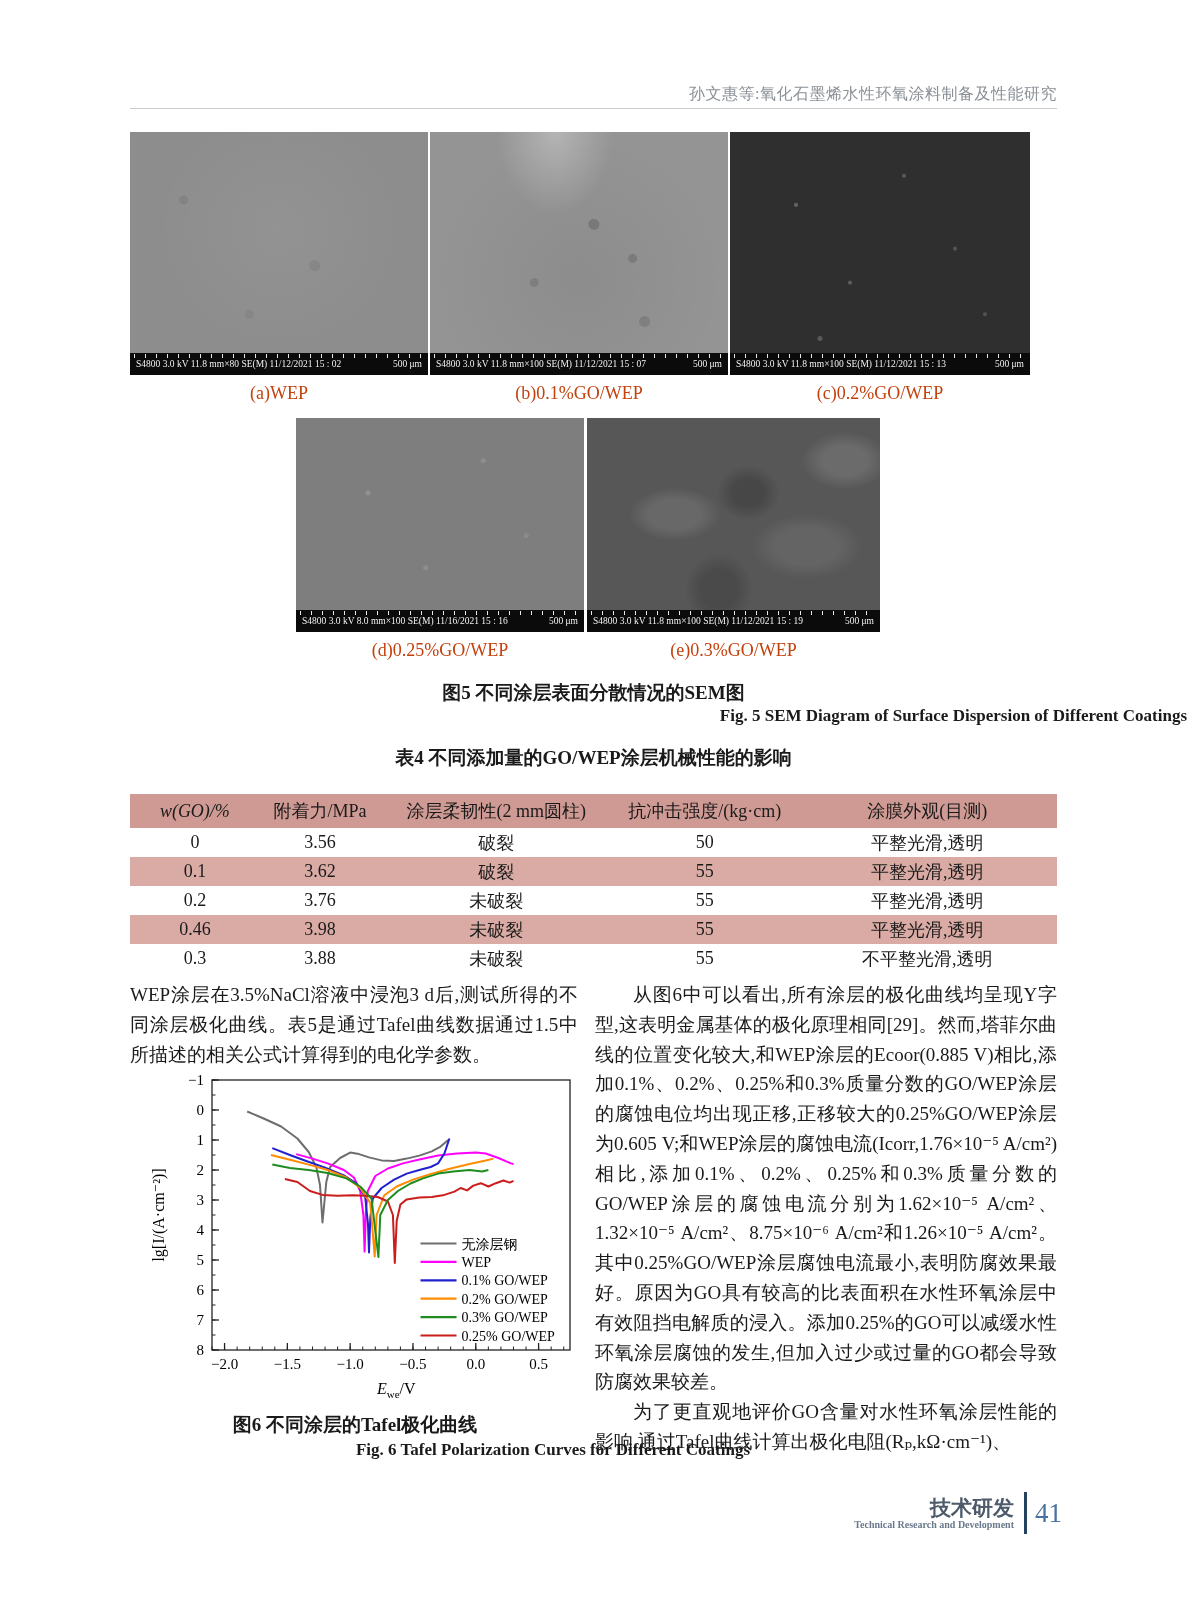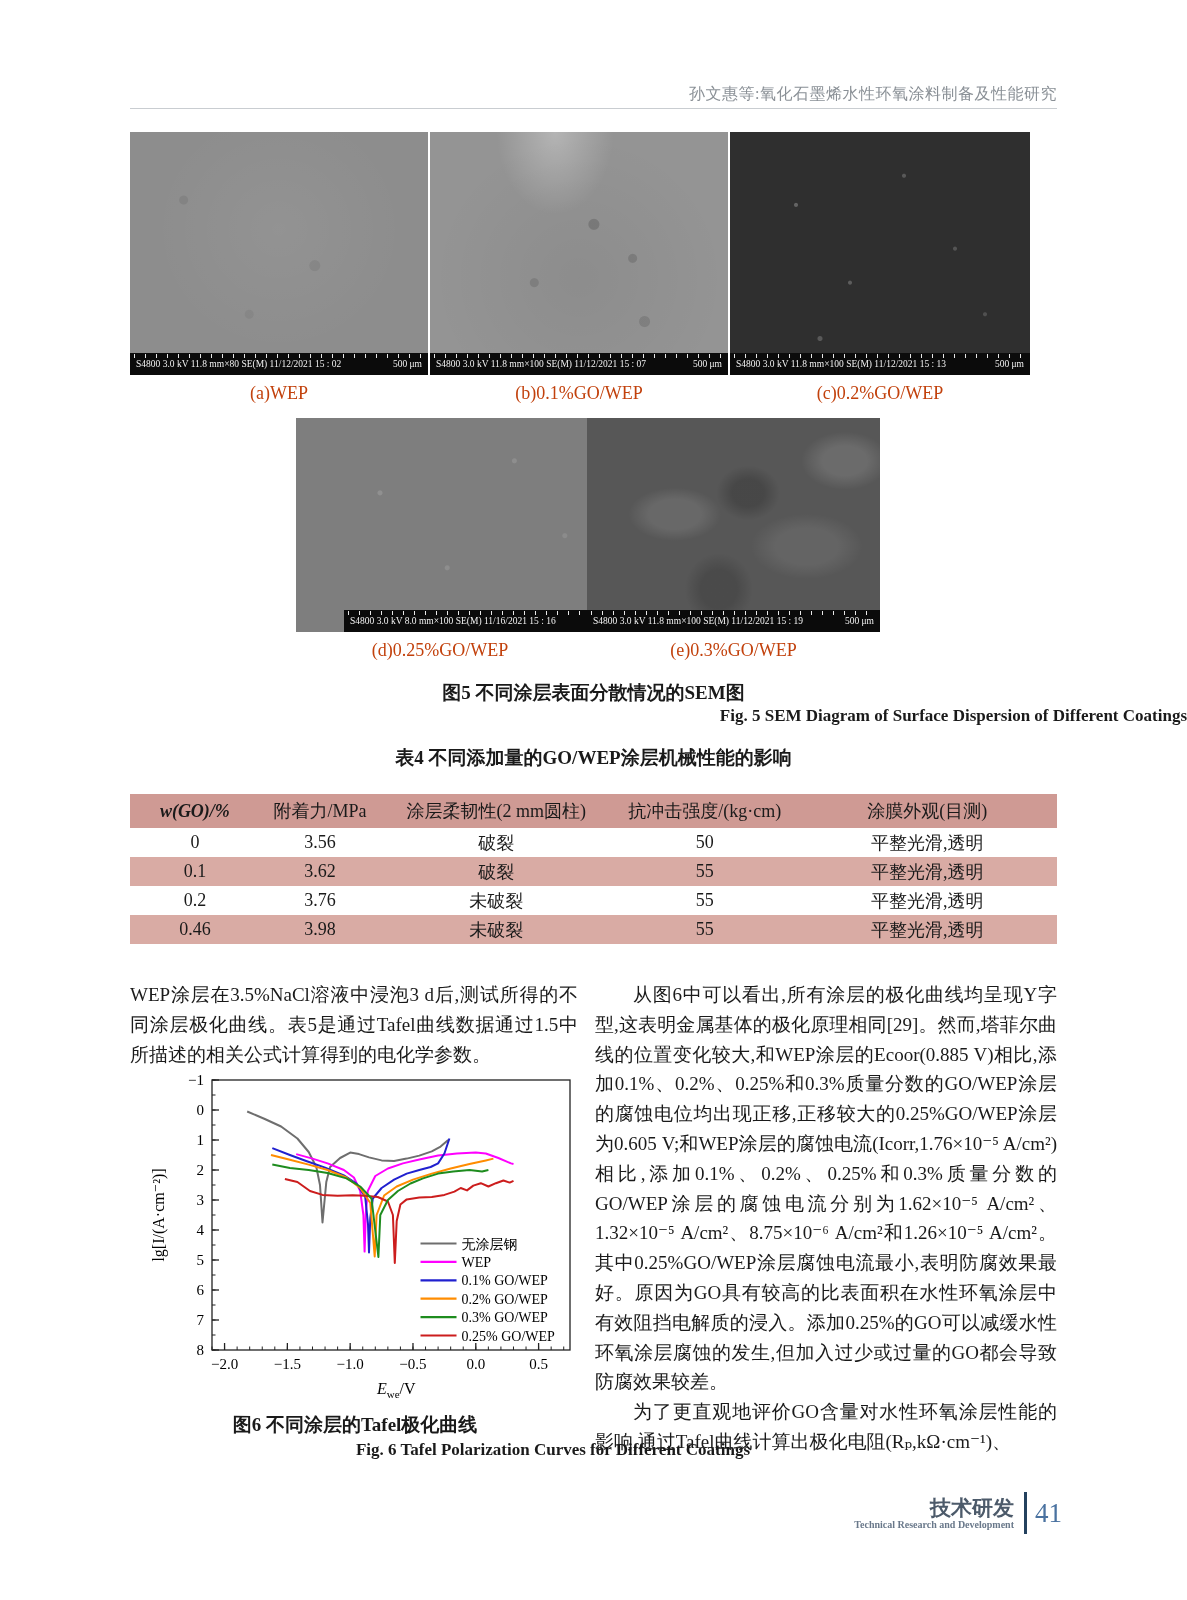--- a/index.html
+++ b/index.html
@@ -34,40 +34,40 @@
       radial-gradient(circle at 22% 30%,rgba(255,255,255,.25) 0 1.5px,transparent 2.5px),
       radial-gradient(circle at 58% 18%,rgba(255,255,255,.20) 0 1.5px,transparent 2.5px),
       radial-gradient(circle at 40% 62%,rgba(255,255,255,.22) 0 1.5px,transparent 2.5px),
       radial-gradient(circle at 75% 48%,rgba(255,255,255,.18) 0 1.5px,transparent 2.5px),
       radial-gradient(circle at 30% 85%,rgba(255,255,255,.20) 0 2px,transparent 3px),
       radial-gradient(circle at 85% 75%,rgba(255,255,255,.16) 0 1.5px,transparent 2.5px);}
   .sem-d{background:#7e7e7e;background-image:
       radial-gradient(circle at 25% 35%,rgba(255,255,255,.14) 0 2px,transparent 3px),
       radial-gradient(circle at 65% 20%,rgba(255,255,255,.12) 0 2px,transparent 3px),
       radial-gradient(circle at 45% 70%,rgba(255,255,255,.12) 0 2px,transparent 3px),
-      radial-gradient(circle at 80% 55%,rgba(255,255,255,.10) 0 2px,transparent 3px); padding-left: 48px;}
+      radial-gradient(circle at 80% 55%,rgba(255,255,255,.10) 0 2px,transparent 3px);}
   .sem-e{background:#575757;background-image:
       radial-gradient(ellipse at 30% 45%,rgba(255,255,255,.10) 0 9%,transparent 16%),
       radial-gradient(ellipse at 55% 35%,rgba(0,0,0,.18) 0 7%,transparent 14%),
       radial-gradient(ellipse at 75% 60%,rgba(255,255,255,.08) 0 10%,transparent 18%),
       radial-gradient(ellipse at 45% 80%,rgba(0,0,0,.15) 0 8%,transparent 15%),
       radial-gradient(ellipse at 88% 20%,rgba(255,255,255,.12) 0 6%,transparent 12%);}
 
   .sem-label{position:absolute;font-size:18px;color:#c2410c;text-align:center;}
 
   .cap-cn{position:absolute;left:0;width:1187px;text-align:center;font-weight:bold;font-size:19px;}
   .cap-en{position:absolute;left:0;width:1187px;text-align:right;font-weight:bold;font-size:17px;}
 
   
   #tbl4{position:absolute;left:130px;top:794px;width:927px;border-collapse:collapse;
         font-size:18px;text-align:center;}
   #tbl4 th{background:#cf9a94;font-weight:normal;height:34px;padding:0 4px;}
   #tbl4 td{height:29px;padding:0 4px;}
   #tbl4 tr.stripe td{background:#d9aba4;}
-  #tbl4 .ital{font-style:italic;font-weight:bold;}
+  #tbl4 .ital{font-style:italic;}
 
   
   .col{position:absolute;font-size:19px;line-height:29.8px;text-align:justify;}
   .col p{margin:0;}
   .col p.ind{text-indent:2em;}
 
   
   #chart-wrap{position:absolute;left:148px;top:1068px;width:436px;height:334px;}
   #tafel-chart text{font-family:"Liberation Serif","DejaVu Serif",serif;}
 
@@ -172,20 +172,27 @@
       <td>未破裂</td>
       <td>55</td>
       <td>平整光滑,透明</td>
     </tr>
     <tr class="stripe">
       <td>0.46</td>
       <td>3.98</td>
       <td>未破裂</td>
       <td>55</td>
       <td>平整光滑,透明</td>
+    </tr>
+    <tr>
+      <td>0.3</td>
+      <td>3.88</td>
+      <td>未破裂</td>
+      <td>55</td>
+      <td>不平整光滑,透明</td>
     </tr>
   </tbody>
     </table>
 
   <div class="col" style="left:130px;top:980px;width:448px;">
     <p>WEP涂层在3.5%NaCl溶液中浸泡3 d后,测试所得的不同涂层极化曲线。表5是通过Tafel曲线数据通过1.5中所描述的相关公式计算得到的电化学参数。</p>
   </div>
 
   <div id="chart-wrap">
     <svg id="tafel-chart" width="436" height="334" viewBox="0 0 436 334">

